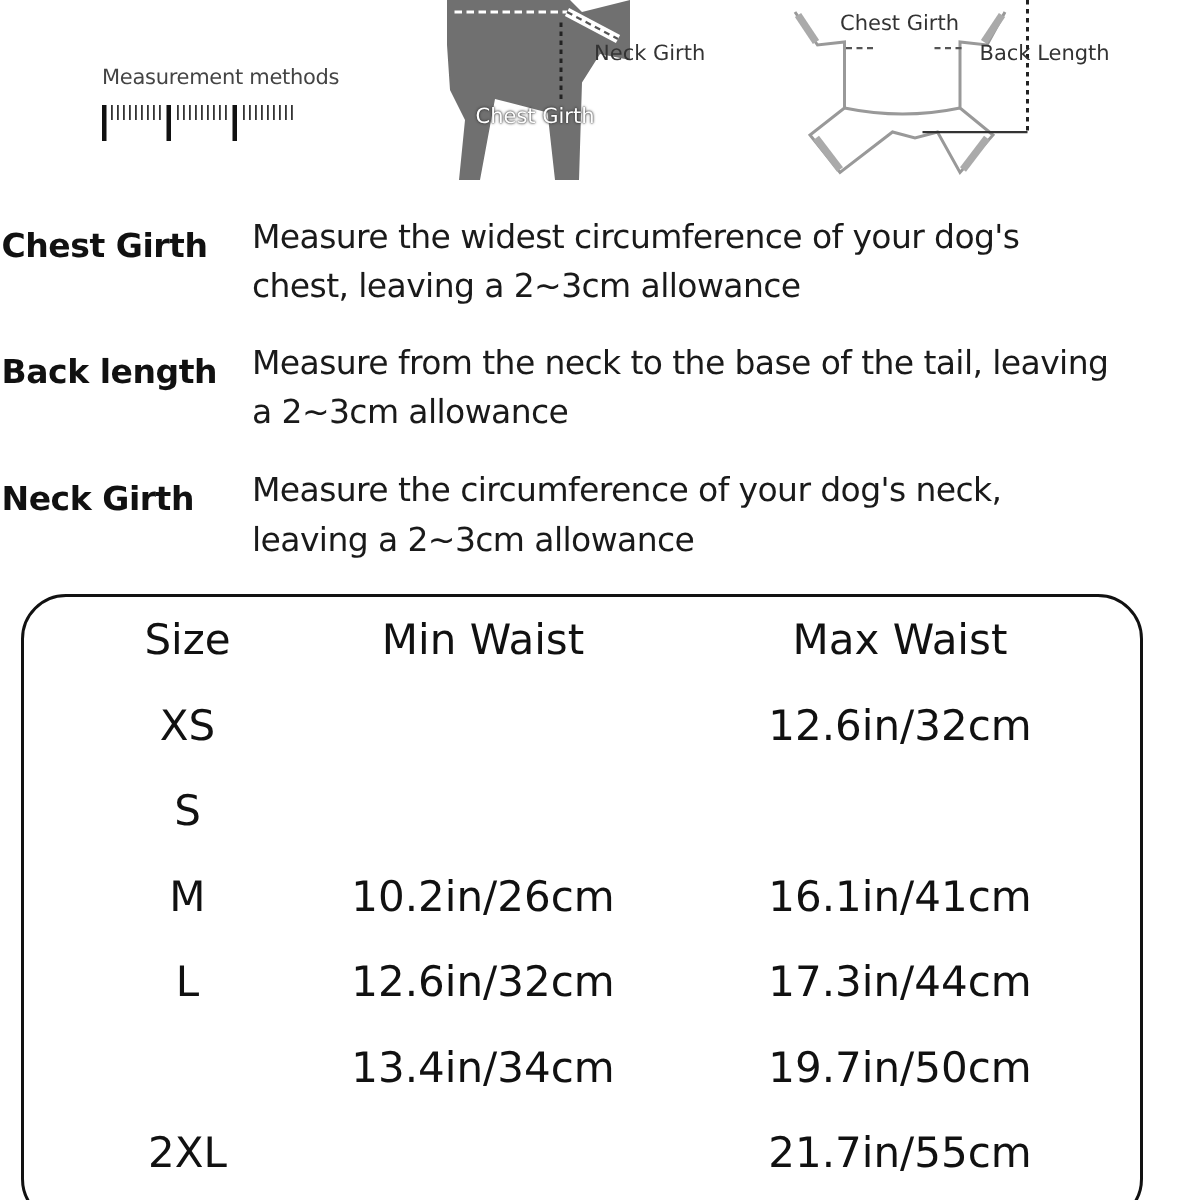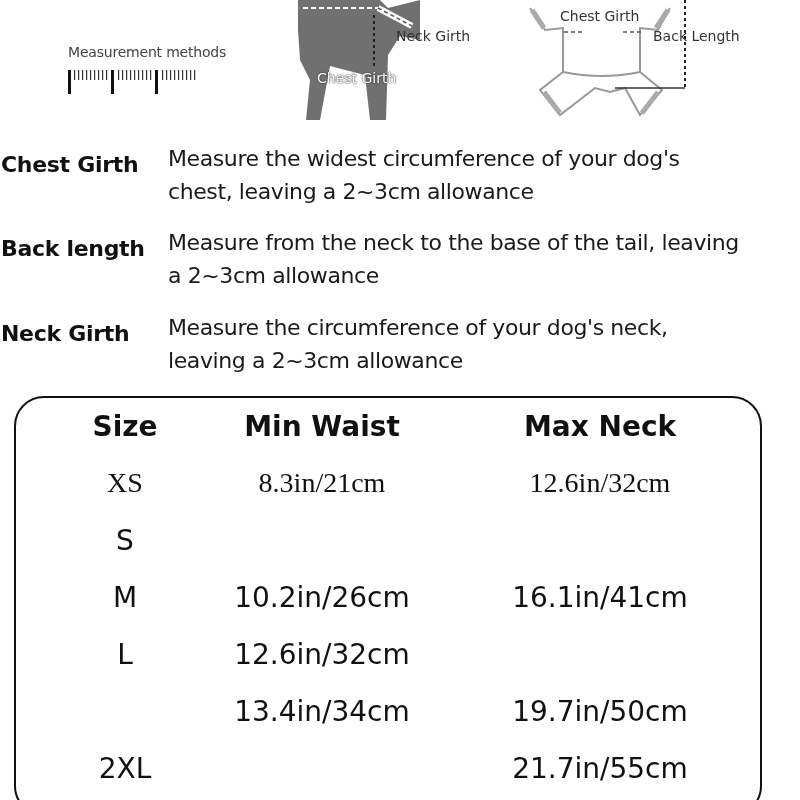--- a/index.html
+++ b/index.html
@@ -20,21 +20,21 @@
   .def { position:absolute; left:168px; width:640px; font-size:22px; line-height:33px; letter-spacing:-0.4px; color:#1a1a1a; }
 
   
   .table-box { left:14px; top:396px; width:748px; height:420px;
                border:2.5px solid #111; border-radius:30px; box-sizing:border-box; }
   .trow { position:absolute; left:0; width:800px; height:56px; font-size:28px; }
   .trow .c { position:absolute; text-align:center; top:0; }
   .c1 { left:65px; width:120px; }
   .c2 { left:212px; width:220px; }
   .c3 { left:490px; width:220px; }
-  .thead { font-weight:bold; }
+  .thead { font-weight:normal; }
 </style>
 </head>
 <body>
 
 <div class="abs method-label">Measurement methods</div>
 <svg class="abs ruler" viewBox="0 0 130 28">
   <rect x="0" y="2" width="3" height="24" fill="#111"></rect>
   <rect x="43" y="2" width="3" height="24" fill="#111"></rect>
   <rect x="87" y="2" width="3" height="24" fill="#111"></rect>
   <g fill="#333">
@@ -111,39 +111,39 @@
   <div class="term" style="top:10px;">Neck Girth</div>
   <div class="def" style="top:0;">Measure the circumference of your dog's neck,</div>
   <div class="def" style="top:33px;">leaving a 2~3cm allowance</div>
 </div>
 
 <div class="abs table-box"></div>
 
 <div class="trow thead" style="top:410px;">
   <div class="c c1">Size</div>
   <div class="c c2">Min Waist</div>
-  <div class="c c3">Max Neck</div>
+  <div class="c c3">Max Waist</div>
 </div>
 
-<div class="trow" style="top:467px;font-family:Liberation Serif, serif;">
+<div class="trow" style="top:467px;">
   <div class="c c1">XS</div>
-  <div class="c c2">8.3in/21cm</div>
   <div class="c c3">12.6in/32cm</div>
 </div>
 <div class="trow" style="top:524px;">
   <div class="c c1">S</div>
 </div>
 <div class="trow" style="top:581px;">
   <div class="c c1">M</div>
   <div class="c c2">10.2in/26cm</div>
   <div class="c c3">16.1in/41cm</div>
 </div>
 <div class="trow" style="top:638px;">
   <div class="c c1">L</div>
   <div class="c c2">12.6in/32cm</div>
+  <div class="c c3">17.3in/44cm</div>
 </div>
 <div class="trow" style="top:695px;">
   <div class="c c2">13.4in/34cm</div>
   <div class="c c3">19.7in/50cm</div>
 </div>
 <div class="trow" style="top:752px;">
   <div class="c c1">2XL</div>
   <div class="c c3">21.7in/55cm</div>
 </div>
 

